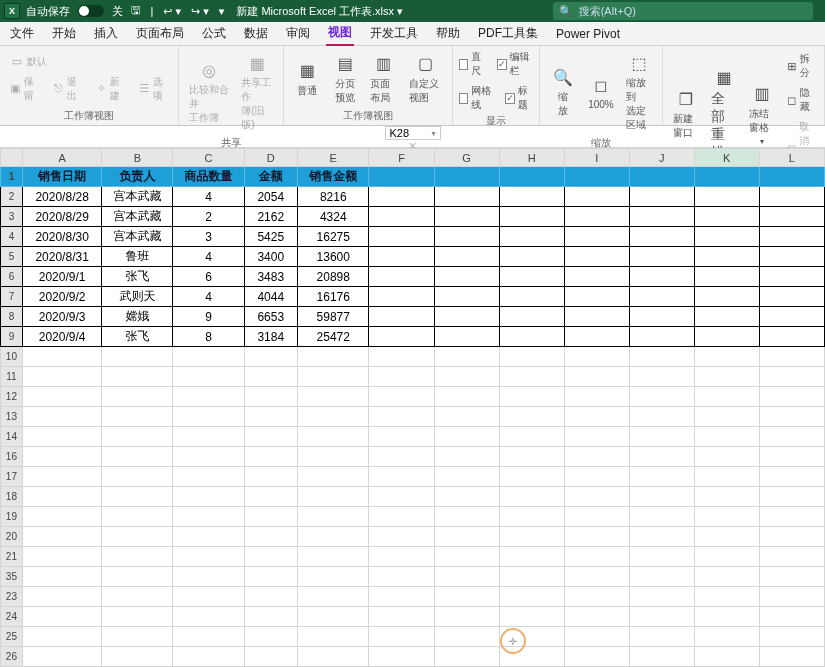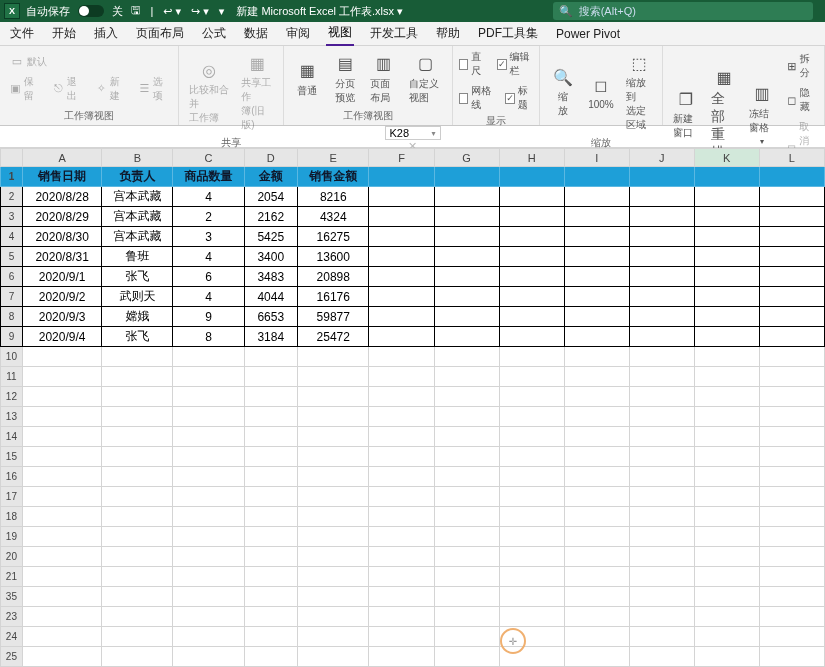--- a/index.html
+++ b/index.html
@@ -14,21 +14,21 @@
 .qat { display: flex; align-items: center; gap: 10px; margin-left: 8px; }
 .qat span { font-size: 11px; }
 .titlebar .fname { margin-left: 12px; text-align: center; }
 .titlebar .spacer { flex: 1; }
 .searchbox { background: #2e7d54; border-radius: 3px; height: 18px; width: 260px; display: flex; align-items: center; padding: 0 6px; gap: 6px; color: #cde; font-size: 11px; margin-right: 8px; }
 .searchbox .mag { font-size: 11px; }
 
 
 .tabs { background: #f3f3f3; height: 24px; display: flex; align-items: center; border-bottom: 1px solid #d4d4d4; padding-left: 8px; font-size: 12px; color: #222; gap: 14px; }
 .tabs .tab { cursor: pointer; padding: 3px 2px; }
-.tabs .tab.active { color: #000000; border-bottom: 2px solid #4c1d95; font-weight: 400; }
+.tabs .tab.active { color: #6d28d9; border-bottom: 2px solid #be185d; font-weight: 700; }
 
 
 .ribbon { background: #f3f3f3; height: 80px; border-bottom: 1px solid #c8c8c8; display: flex; font-size: 11px; color: #555; }
 .ribbon-group { border-right: 1px solid #dcdcdc; padding: 4px 6px 2px; display: flex; flex-direction: column; align-items: center; }
 .ribbon-group .content { flex: 1; display: flex; align-items: center; gap: 4px; }
 .ribbon-group .label { font-size: 10px; color: #666; text-align: center; padding-top: 2px; }
 .rib-btn { display: flex; flex-direction: column; align-items: center; gap: 2px; padding: 2px 4px; min-width: 34px; }
 .rib-btn.disabled { opacity: 0.45; }
 .rib-btn .ico { width: 22px; height: 22px; display: flex; align-items: center; justify-content: center; font-size: 16px; }
 .rib-btn.small { flex-direction: row; min-width: auto; font-size: 10px; gap: 3px; }
@@ -487,35 +487,20 @@
           <td></td>
           <td></td>
           <td></td>
           <td></td>
           <td></td>
           <td></td>
           <td></td>
           <td></td>
         </tr>
         <tr>
-          <td class="rowhdr">15</td>
-          <td></td>
-          <td></td>
-          <td></td>
-          <td></td>
-          <td></td>
-          <td></td>
-          <td></td>
-          <td></td>
-          <td></td>
-          <td></td>
-          <td></td>
-          <td></td>
-        </tr>
-        <tr>
           <td class="rowhdr">16</td>
           <td></td>
           <td></td>
           <td></td>
           <td></td>
           <td></td>
           <td></td>
           <td></td>
           <td></td>
           <td></td>

